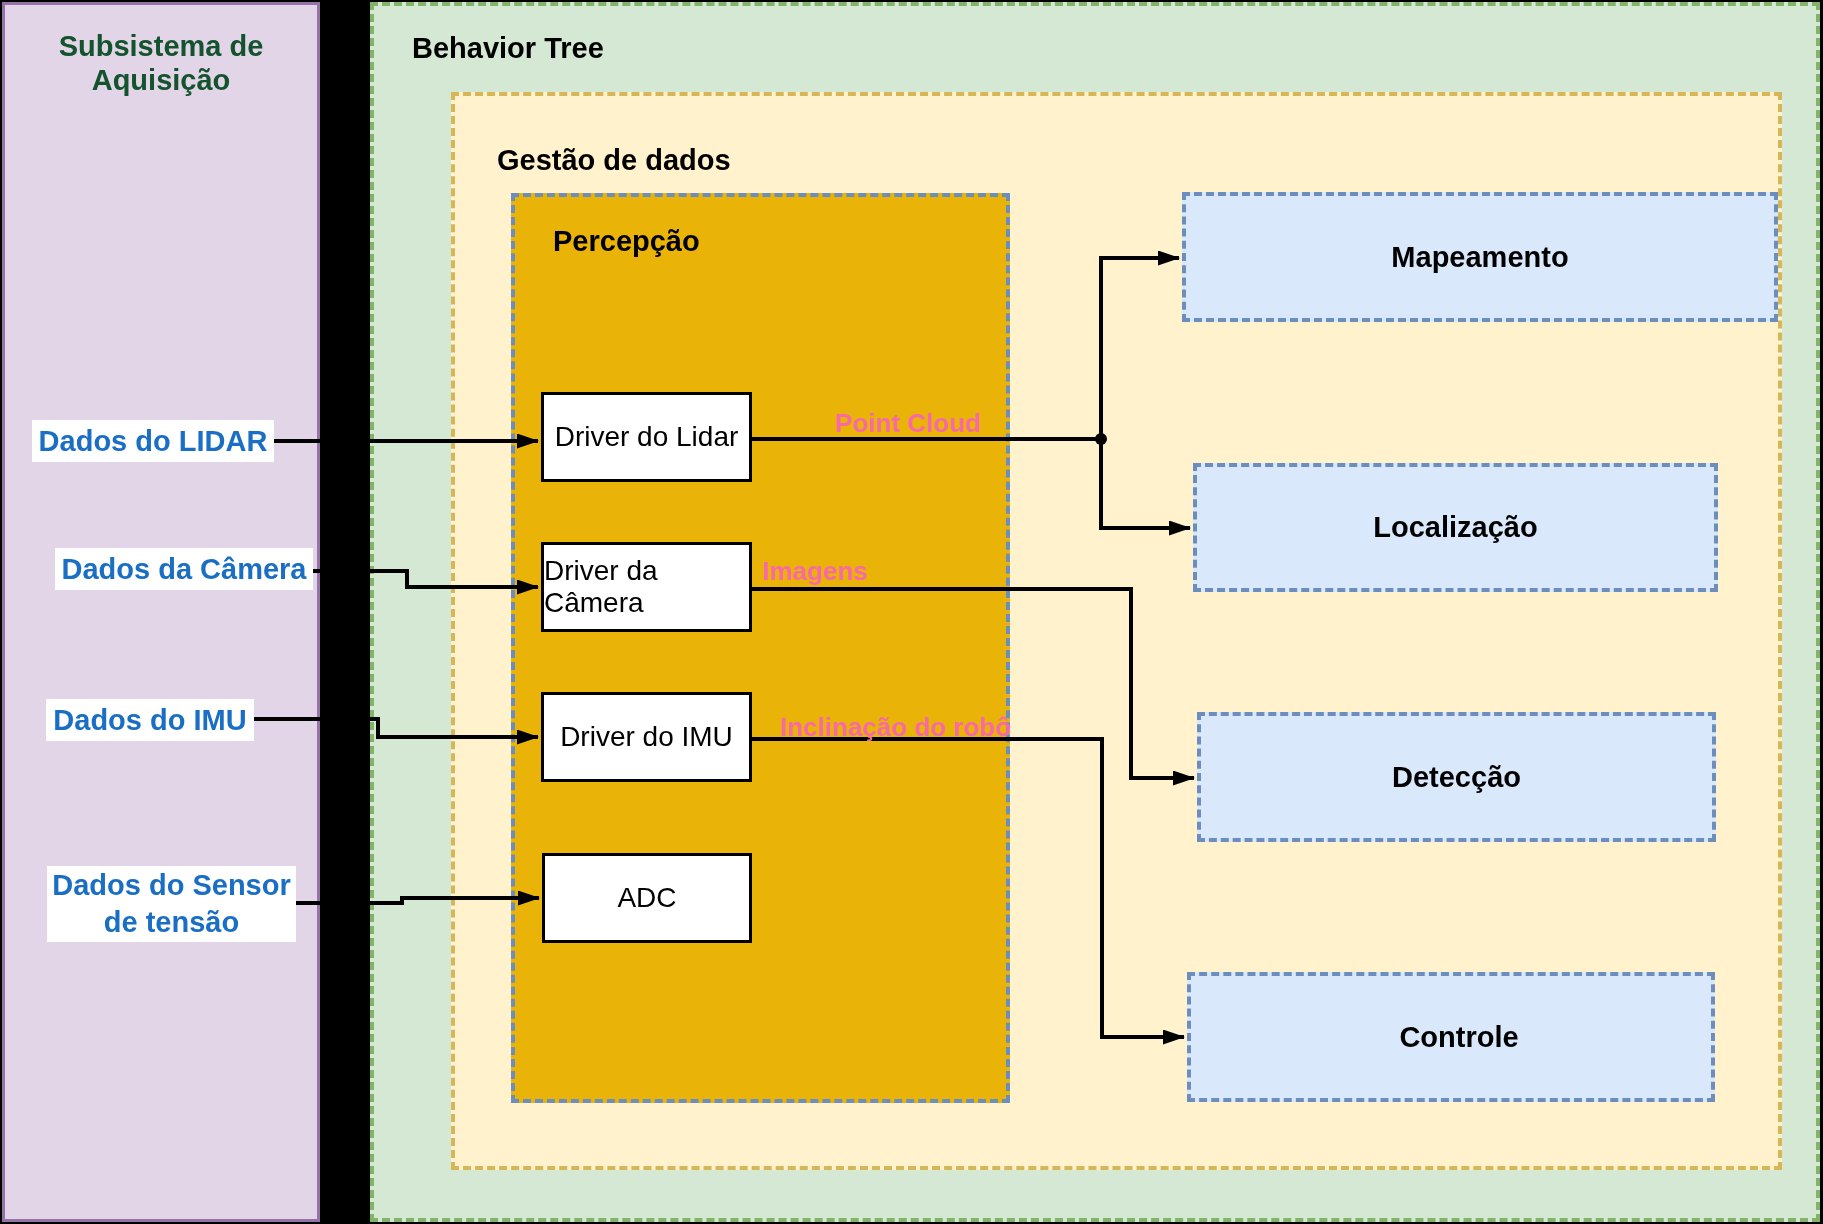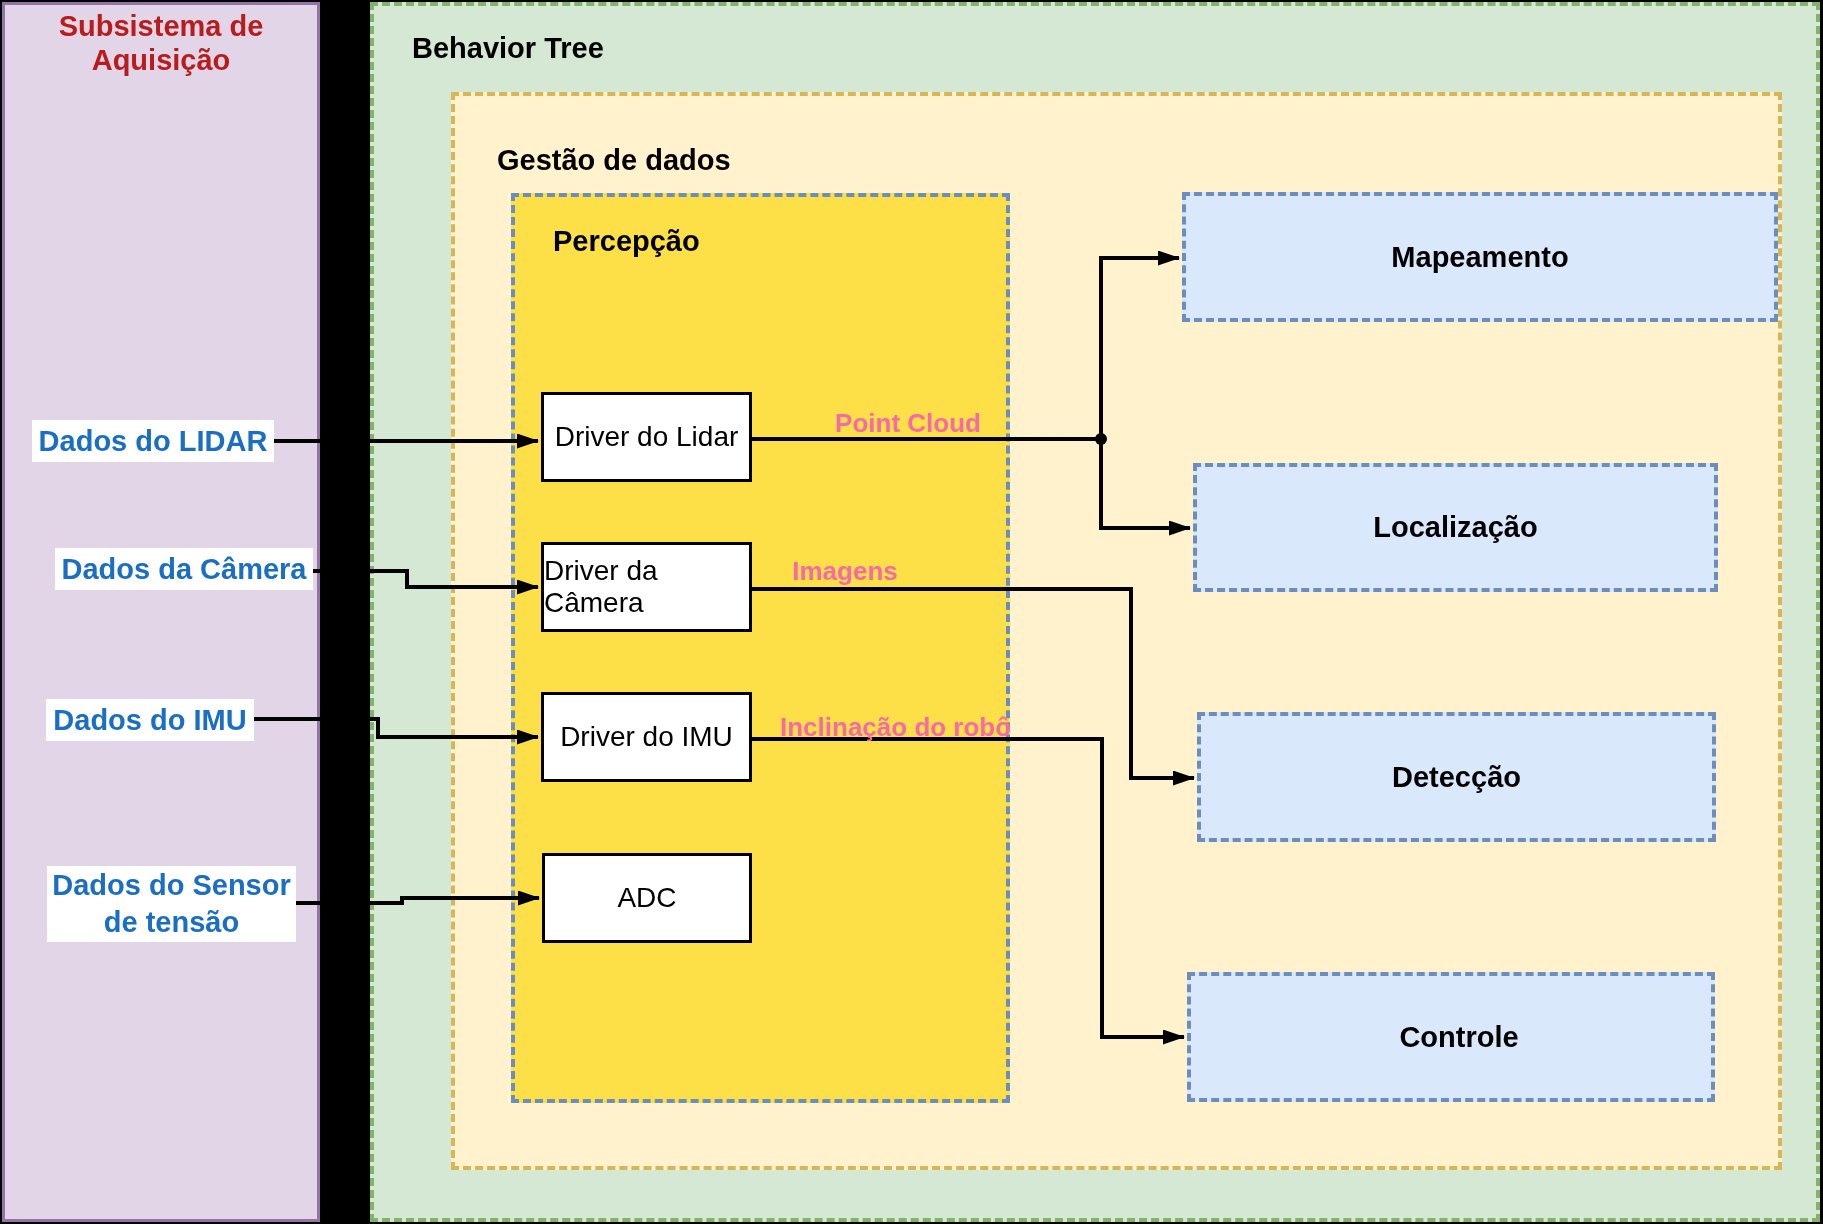--- a/index.html
+++ b/index.html
@@ -2,27 +2,27 @@
 <html><head>
 <meta charset="utf-8">
 <style>
   html,body{margin:0;padding:0;background:#000;}
   body{font-family:"Liberation Sans","DejaVu Sans",sans-serif;}
   .canvas{position:relative;width:1823px;height:1224px;background:#000;overflow:hidden;}
 
   
   .panel{position:absolute;box-sizing:border-box;}
   .acq{left:2px;top:2px;width:318px;height:1220px;background:#E1D5E7;border:3px solid #9673A6;}
-  .acq-title{position:absolute;left:0;top:4px;width:100%;text-align:center;
-             font-size:29px;font-weight:bold;color:#b91c1c;line-height:34px;}
+  .acq-title{position:absolute;left:0;top:24px;width:100%;text-align:center;
+             font-size:29px;font-weight:bold;color:#14532d;line-height:34px;}
   .bt{left:370px;top:2px;width:1450px;height:1220px;background:#D5E8D4;border:4px dashed #82B366;}
   .bt-title{position:absolute;left:38px;top:26px;font-size:29px;font-weight:bold;color:#000;}
   .dm{left:451px;top:92px;width:1331px;height:1078px;background:#FFF2CC;border:4px dashed #D6B656;}
   .dm-title{position:absolute;left:42px;top:48px;font-size:29px;font-weight:bold;color:#000;}
-  .perc{left:511px;top:193px;width:499px;height:910px;background:#fde047;border:4px dashed #6C8EBF;}
+  .perc{left:511px;top:193px;width:499px;height:910px;background:#eab308;border:4px dashed #6C8EBF;}
   .perc-title{position:absolute;left:38px;top:28px;font-size:29px;font-weight:bold;color:#000;}
 
   
   .driver{position:absolute;box-sizing:border-box;background:#fff;border:3px solid #000;
           display:flex;align-items:center;justify-content:center;
           font-size:28px;color:#000;z-index:4;}
   .drv-lidar {left:541px;top:392px;width:211px;height:90px;}
   .drv-camera{left:541px;top:542px;width:211px;height:90px;}
   .drv-imu   {left:541px;top:692px;width:211px;height:90px;}
   .drv-adc   {left:542px;top:853px;width:210px;height:90px;}
@@ -42,21 +42,21 @@
        line-height:37px;z-index:6;}
   .src-lidar {left:32px;top:420px;width:242px;height:42px;}
   .src-camera{left:55px;top:548px;width:258px;height:42px;}
   .src-imu   {left:46px;top:699px;width:208px;height:42px;}
   .src-sensor{left:47px;top:866px;width:249px;height:76px;}
 
   
   .flow{position:absolute;color:#F76AA7;font-size:26px;font-weight:bold;
         text-align:center;z-index:6;white-space:nowrap;}
   .flow-pc {left:828px;top:408px;width:160px;}
-  .flow-img{left:785px;top:556px;width:120px;}
+  .flow-img{left:755px;top:556px;width:120px;}
   .flow-inc{left:780px;top:712px;width:200px;}
 
   .wires{position:absolute;left:0;top:0;z-index:5;pointer-events:none;}
 </style>
 </head>
 <body>
 
 <div class="canvas">
 
   <div class="panel acq">

